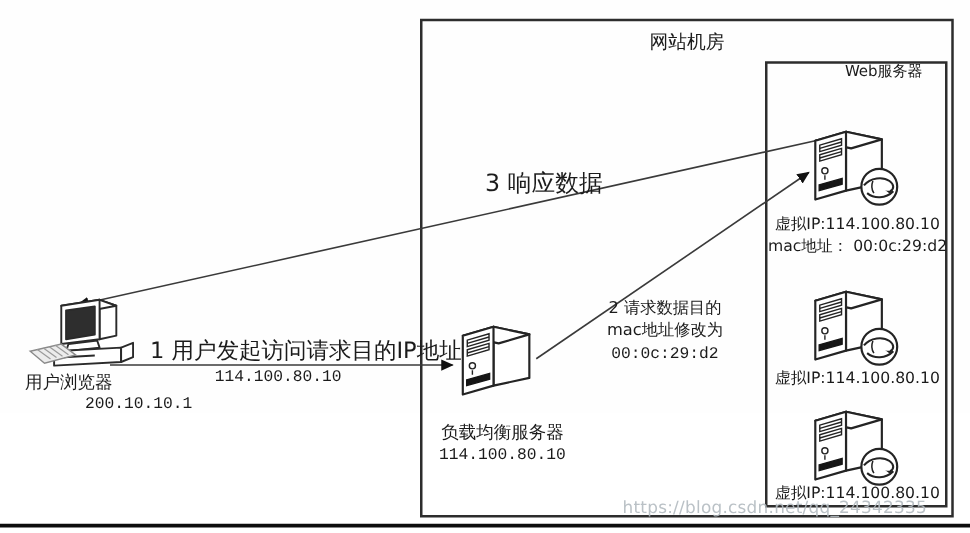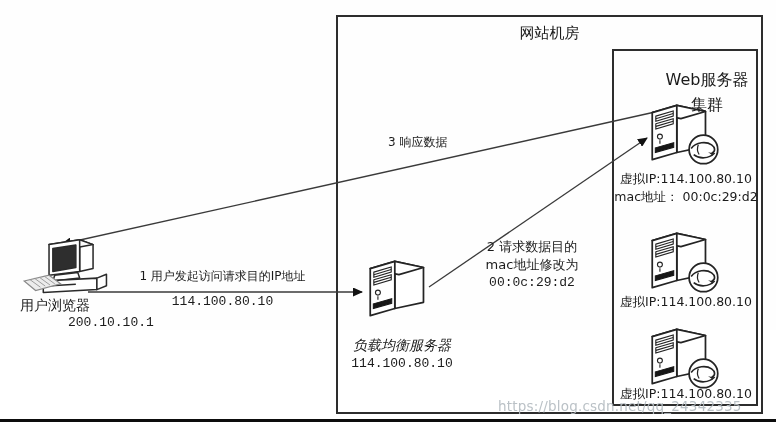--- a/index.html
+++ b/index.html
@@ -10,30 +10,30 @@
   .lbl { position:absolute; white-space:nowrap; color:#1b1b1b; z-index:4; }
   .ctr { text-align:center; }
   .mono { font-family:Liberation Mono, monospace; }
   .icon { position:absolute; z-index:3; }
   .arrows { position:absolute; left:0; top:0; width:776px; height:426px; z-index:2; pointer-events:none; }
   .watermark { position:absolute; left:498px; top:398px; width:278px; font-size:13.5px;
                color:rgba(178,186,192,0.9); z-index:6; letter-spacing:0.2px; }
   .bottom-bar { position:absolute; left:0; top:419px; width:776px; height:3px; background:#0d0d0d; z-index:6; }
   
   .dc-title     { left:336px; top:24px;  width:427px; font-size:15px; }
-  .cl-title     { left:612px; top:68px;  width:146px; font-size:16px; line-height:1.55;padding-left:44px; }
+  .cl-title     { left:612px; top:48px;  width:146px; font-size:12px; line-height:1.55;padding-left:44px; }
   .srv-line     { left:612px; width:148px; font-size:12.5px; }
-  .lb-name      { left:322px; top:337px; width:160px; font-size:14px;font-style:italic; }
+  .lb-name      { left:322px; top:337px; width:160px; font-size:14px; }
   .lb-ip        { left:322px; top:356px; width:160px; font-size:13px; }
   .user-name    { left:20px;  top:297px; font-size:14px;font-family:Liberation Mono, monospace; }
   .user-ip      { left:20px;  top:315px; font-size:13px;margin-left:48px; }
-  .f1a          { left:120px; top:268px; width:205px; font-size:12px; }
+  .f1a          { left:120px; top:268px; width:205px; font-size:18px; }
   .f1b          { left:120px; top:294px; width:205px; font-size:13px; }
   .f2           { left:468px; top:238px; width:128px; font-size:13px; line-height:1.4; }
-  .f3           { left:388px; top:134px; font-size:12px; }
+  .f3           { left:388px; top:134px; font-size:19px; }
 </style>
 </head>
 <body>
 
 <div class="canvas">
 
   <svg width="0" height="0" style="position:absolute" aria-hidden="true">
     <defs>
       <g id="g-tower">
         <g fill="#ffffff" stroke="#242424" stroke-width="1.7" stroke-linejoin="round">
@@ -79,21 +79,20 @@
       </g>
     </defs>
   </svg>
 
   <div class="box" style="left:336px; top:15px; width:427px; height:399px;"></div>
   <div class="box" style="left:612px; top:49px; width:146px; height:357px;"></div>
 
   <div class="lbl ctr dc-title">网站机房</div>
   <div class="lbl ctr cl-title">
     <div>Web服务器</div>
-    <div>集群</div>
   </div>
 
   <svg class="arrows" viewBox="0 0 776 426">
     <defs>
       <marker id="ah" markerWidth="11" markerHeight="9" refX="9" refY="4.5" orient="auto" markerUnits="userSpaceOnUse">
         <polygon points="0,0 10,4.5 0,9" fill="#111111"></polygon>
       </marker>
     </defs>
     <line x1="88" y1="292" x2="362" y2="292" stroke="#3a3a3a" stroke-width="1.3" marker-end="url(#ah)"></line>
     <line x1="429" y1="287" x2="647" y2="138" stroke="#3a3a3a" stroke-width="1.3" marker-end="url(#ah)"></line>

